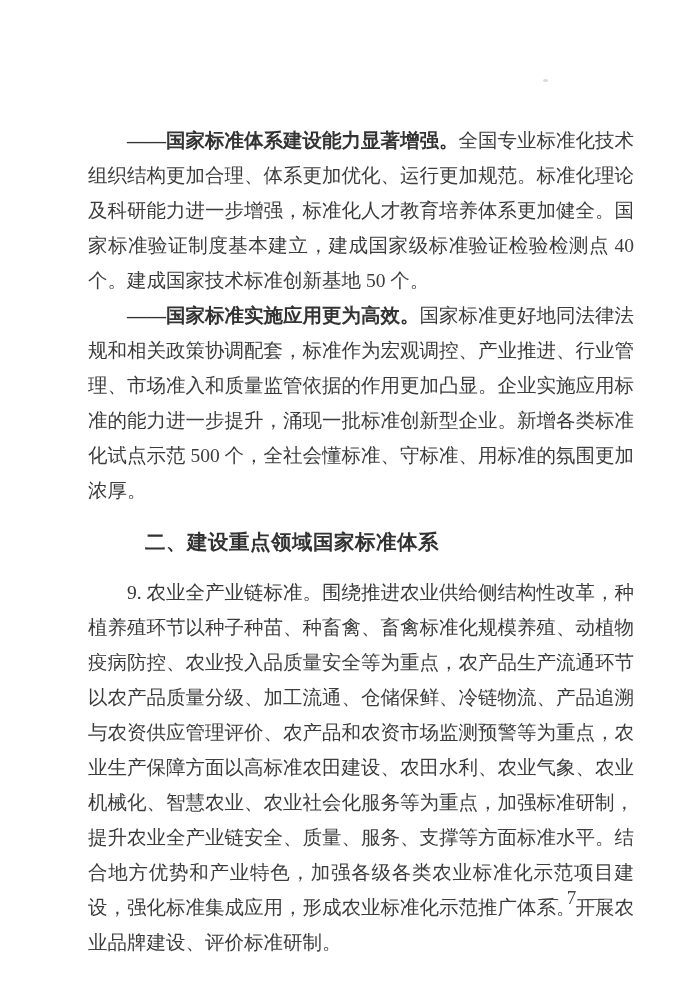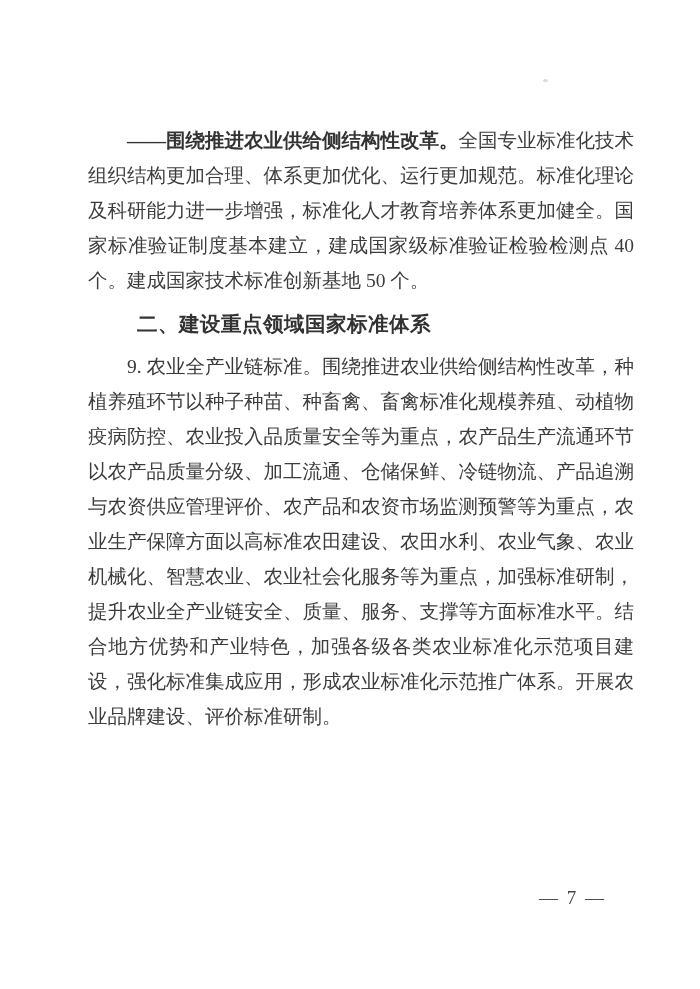--- a/index.html
+++ b/index.html
@@ -35,21 +35,21 @@
   }
   .lead {
     font-weight: 600;
     color: #333333;
   }
   .kai-lead {
     font-weight: 500;
     color: #383838;
   }
   .section-heading {
-    margin: 8px;
+    margin: 16px;
     text-indent: 2em;
     font-family: "Liberation Sans", sans-serif;
     font-weight: 700;
     font-size: 20.5px;
     color: #323232;
     letter-spacing: 0.5px;
   }
   .subsection-heading {
     margin: 0;
     text-indent: 2em;
@@ -78,22 +78,23 @@
 </style>
 </head>
 <body>
 
 <div class="sheet">
 
   <span class="scan-speck"></span>
 
   <div class="text-block">
 
-    <p class="para"><span class="lead">——围绕推进农业供给侧结构性改革。</span><span>全国专业标准化技术组织结构更加合理、体系更加优化、运行更加规范。标准化理论及科研能力进一步增强，标准化人才教育培养体系更加健全。国家标准验证制度基本建立，建成国家级标准验证检验检测点 40 个。建成国家技术标准创新基地 50 个。</span></p>
+    <p class="para"><span class="lead">——国家标准体系建设能力显著增强。</span><span>全国专业标准化技术组织结构更加合理、体系更加优化、运行更加规范。标准化理论及科研能力进一步增强，标准化人才教育培养体系更加健全。国家标准验证制度基本建立，建成国家级标准验证检验检测点 40 个。建成国家技术标准创新基地 50 个。</span></p>
 
+    <p class="para"><span class="lead">——国家标准实施应用更为高效。</span><span>国家标准更好地同法律法规和相关政策协调配套，标准作为宏观调控、产业推进、行业管理、市场准入和质量监管依据的作用更加凸显。企业实施应用标准的能力进一步提升，涌现一批标准创新型企业。新增各类标准化试点示范 500 个，全社会懂标准、守标准、用标准的氛围更加浓厚。</span></p>
 
     <p class="section-heading">二、建设重点领域国家标准体系</p>
 
 
     <p class="para"><span class="kai-lead">9. 农业全产业链标准。</span><span>围绕推进农业供给侧结构性改革，种植养殖环节以种子种苗、种畜禽、畜禽标准化规模养殖、动植物疫病防控、农业投入品质量安全等为重点，农产品生产流通环节以农产品质量分级、加工流通、仓储保鲜、冷链物流、产品追溯与农资供应管理评价、农产品和农资市场监测预警等为重点，农业生产保障方面以高标准农田建设、农田水利、农业气象、农业机械化、智慧农业、农业社会化服务等为重点，加强标准研制，提升农业全产业链安全、质量、服务、支撑等方面标准水平。结合地方优势和产业特色，加强各级各类农业标准化示范项目建设，强化标准集成应用，形成农业标准化示范推广体系。开展农业品牌建设、评价标准研制。</span></p>
 
   </div>
 
   <div class="page-number">— 7 —</div>
 

